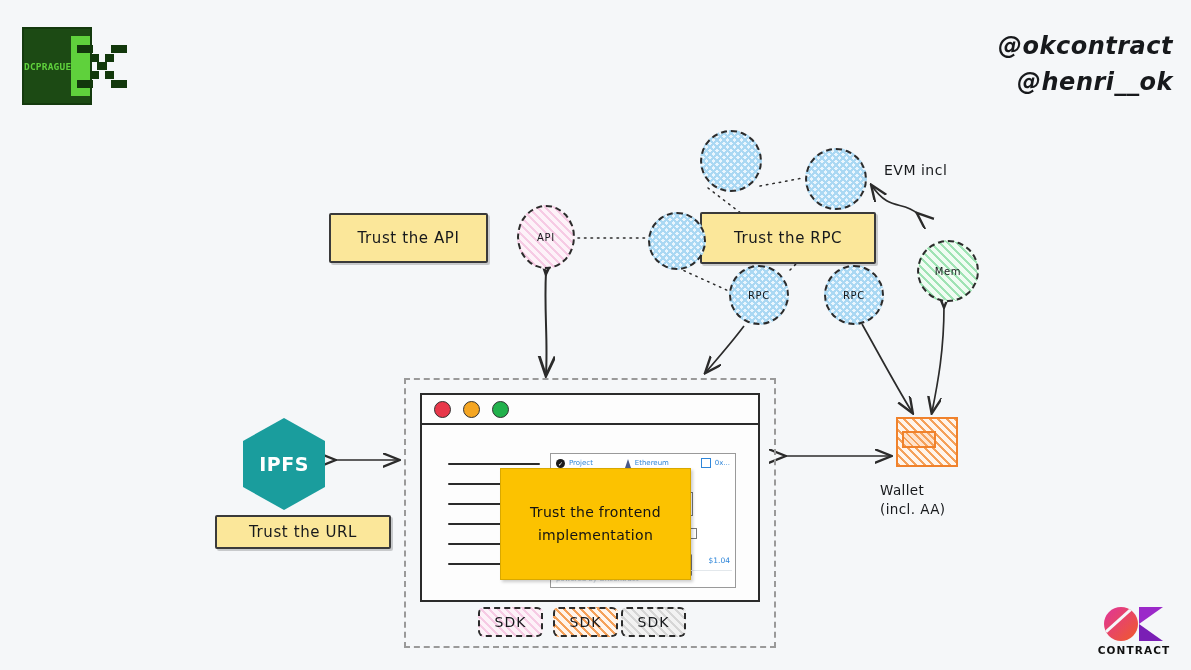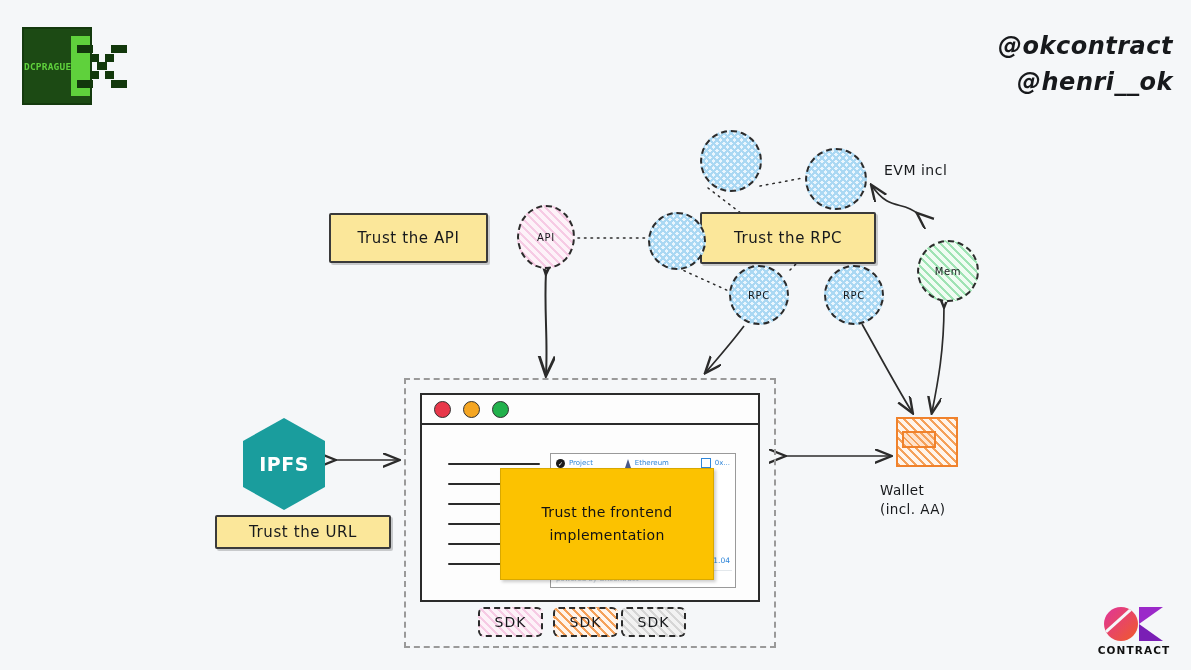--- a/index.html
+++ b/index.html
@@ -246,21 +246,21 @@
   #inner-widget .powered {
     position: absolute; left: 5px; bottom: 4px;
     font-size: 7px; color: #b9c4cf;
     border-top: 1px solid #e3e8ec;
     width: 176px; padding-top: 4px;
   }
 
   
   #sticky-note {
     position: absolute;
-    left: 78px; top: 43px; width: 214px; height: 112px;
+    left: 78px; top: 43px; width: 191px; height: 112px;
     background: #fcc200;
     border: 1px solid #d9a800;
     box-shadow: 2px 2px 3px rgba(0,0,0,0.2);
     display: flex; align-items: center; justify-content: center;
     text-align: center;
     font-size: 14px;
     line-height: 23px;
     color: #131313;
     letter-spacing: 0.3px;
     box-sizing: border-box;

